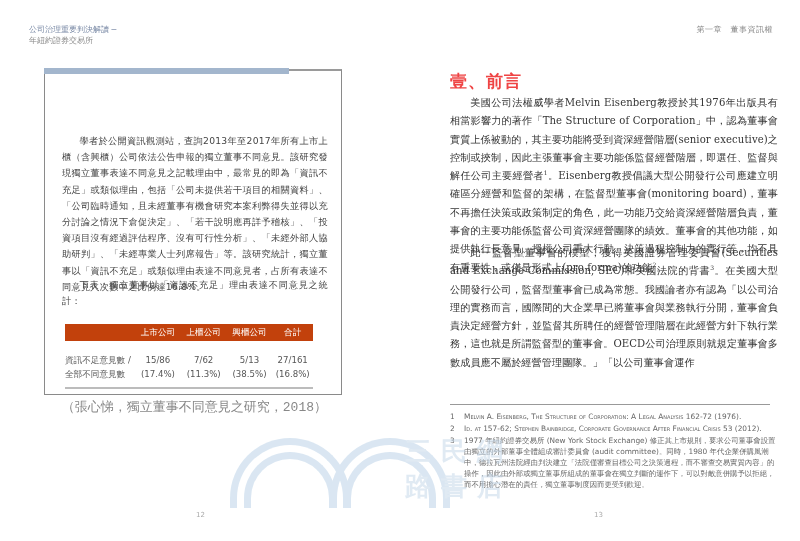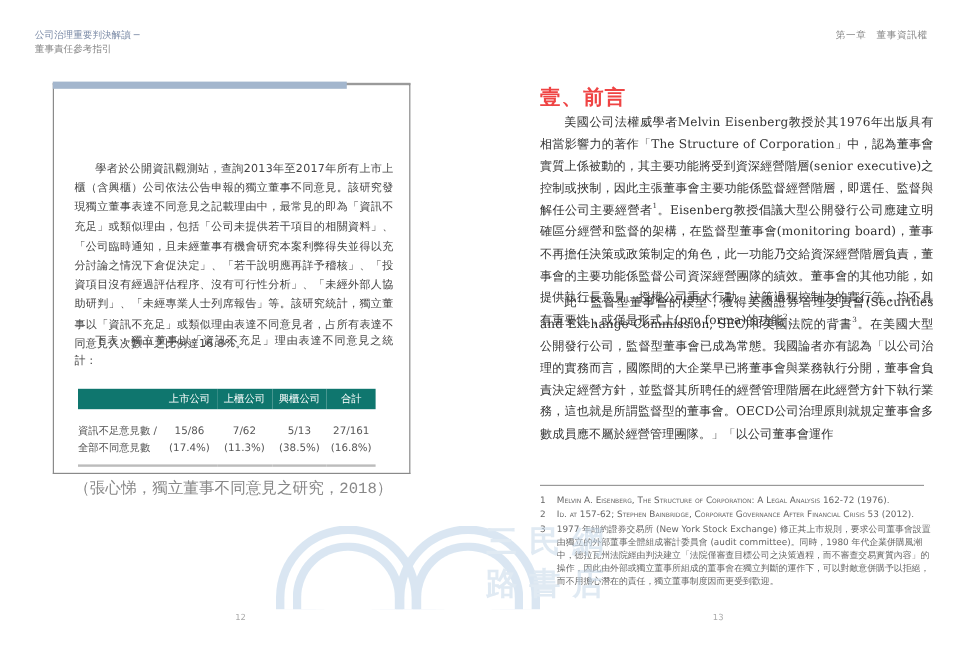--- a/index.html
+++ b/index.html
@@ -16,21 +16,21 @@
 
   
   .study-box { position: absolute; left: 44px; top: 69px; width: 298px; height: 326px; border: 1px solid #8a8a8a; border-top: 2px solid #9a9a9a; }
   .study-box .top-strip { position: absolute; left: -1px; top: -3px; width: 245px; height: 6px; background: #a3b6cd; }
   .box-title { position: absolute; left: 18px; top: 28px; font-size: 10.5px; font-weight: bold; color: #222; letter-spacing: 0.3px; }
   .box-para { position: absolute; left: 17px; width: 266px; font-size: 9.2px; line-height: 16.2px; color: #444; text-align: justify; text-indent: 1.9em; letter-spacing: 0.25px; }
   .box-para.p1 { top: 62px; }
   .box-para.p2 { top: 206px; }
 
   .stat-table { position: absolute; left: 20px; top: 253px; width: 248px; border-collapse: collapse; font-size: 8.6px; color: #555; }
-  .stat-table th { background: #0f766e; color: #fff; font-weight: normal; height: 17px; text-align: center; padding: 0 2px; }
+  .stat-table th { background: #c2410c; color: #fff; font-weight: normal; height: 17px; text-align: center; padding: 0 2px; }
   .stat-table th:first-child { width: 70px; }
   .stat-table td { text-align: center; padding-top: 12px; line-height: 14px; border-bottom: 2px solid #bcbcbc; padding-bottom: 6px; }
   .stat-table td.row-label { text-align: left; }
   .box-source { position: absolute; right: 14px; top: 345px; font-size: 13px; color: #888; font-family: Liberation Mono, monospace; }
 
   .page-num { position: absolute; top: 511px; font-size: 7px; color: #aaa; }
   .page-left .page-num { left: 196px; }
   .page-right .page-num { left: 194px; }
 
   
@@ -52,21 +52,21 @@
   .wm-arch { position: absolute; border: 7px solid #bcd3e8; border-bottom: none; border-radius: 60px 60px 0 0; }
   .wm-text { position: absolute; left: 175px; top: 6px; font-size: 26px; color: #c7d9ea; letter-spacing: 10px; font-weight: bold; }
   .wm-url { position: absolute; left: 135px; top: 40px; font-size: 22px; color: #d0dff0; letter-spacing: 3px; font-weight: bold; }
 </style>
 </head>
 <body>
 
 <div class="page page-left">
   <div class="running-head-left">
     <div>公司治理重要判決解讀 ─</div>
-    <div class="line2">董事責任參考指引</div>
+    <div class="line2">年紐約證券交易所</div>
   </div>
 
   <div class="study-box">
     <div class="top-strip"></div>
     <p class="box-para p1">學者於公開資訊觀測站，查詢2013年至2017年所有上市上櫃（含興櫃）公司依法公告申報的獨立董事不同意見。該研究發現獨立董事表達不同意見之記載理由中，最常見的即為「資訊不充足」或類似理由，包括「公司未提供若干項目的相關資料」、「公司臨時通知，且未經董事有機會研究本案利弊得失並得以充分討論之情況下倉促決定」、「若干說明應再詳予稽核」、「投資項目沒有經過評估程序、沒有可行性分析」、「未經外部人協助研判」、「未經專業人士列席報告」等。該研究統計，獨立董事以「資訊不充足」或類似理由表達不同意見者，占所有表達不同意見人次數中之比例達16.8%。</p>
     <p class="box-para p2">下表：獨立董事以「資訊不充足」理由表達不同意見之統計：</p>
 
     <table class="stat-table">
       <thead>
         <tr>

